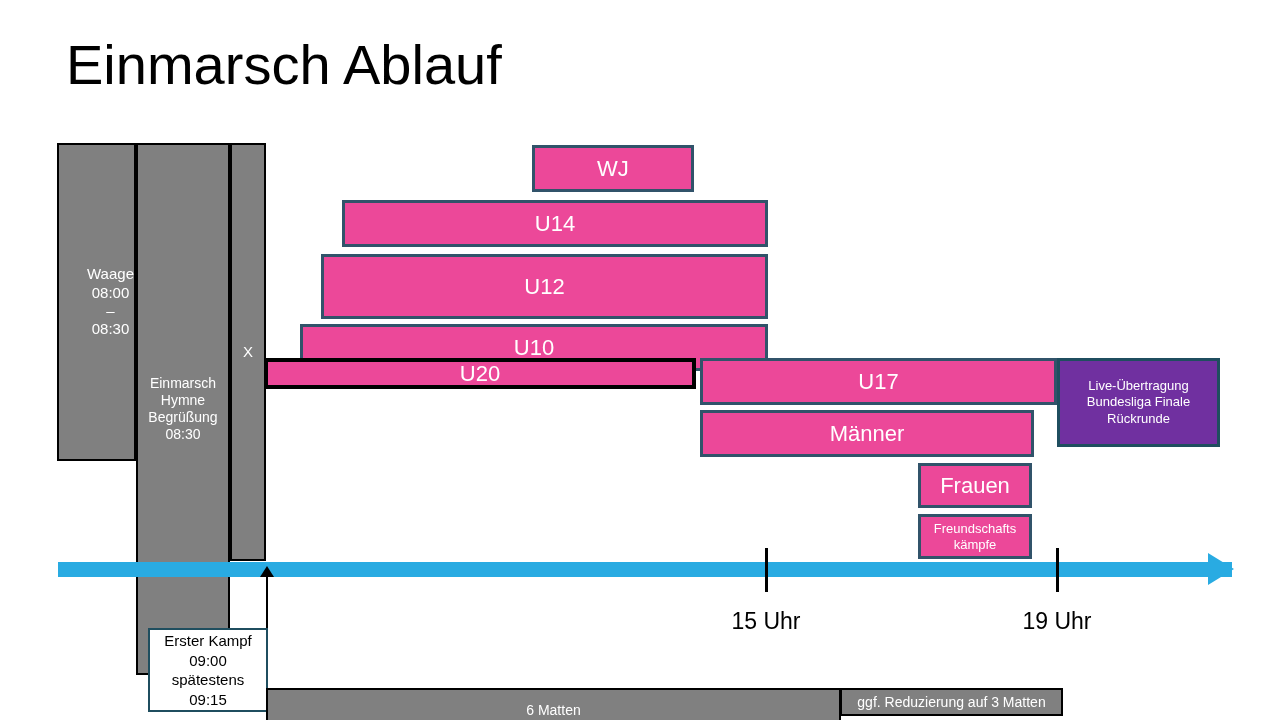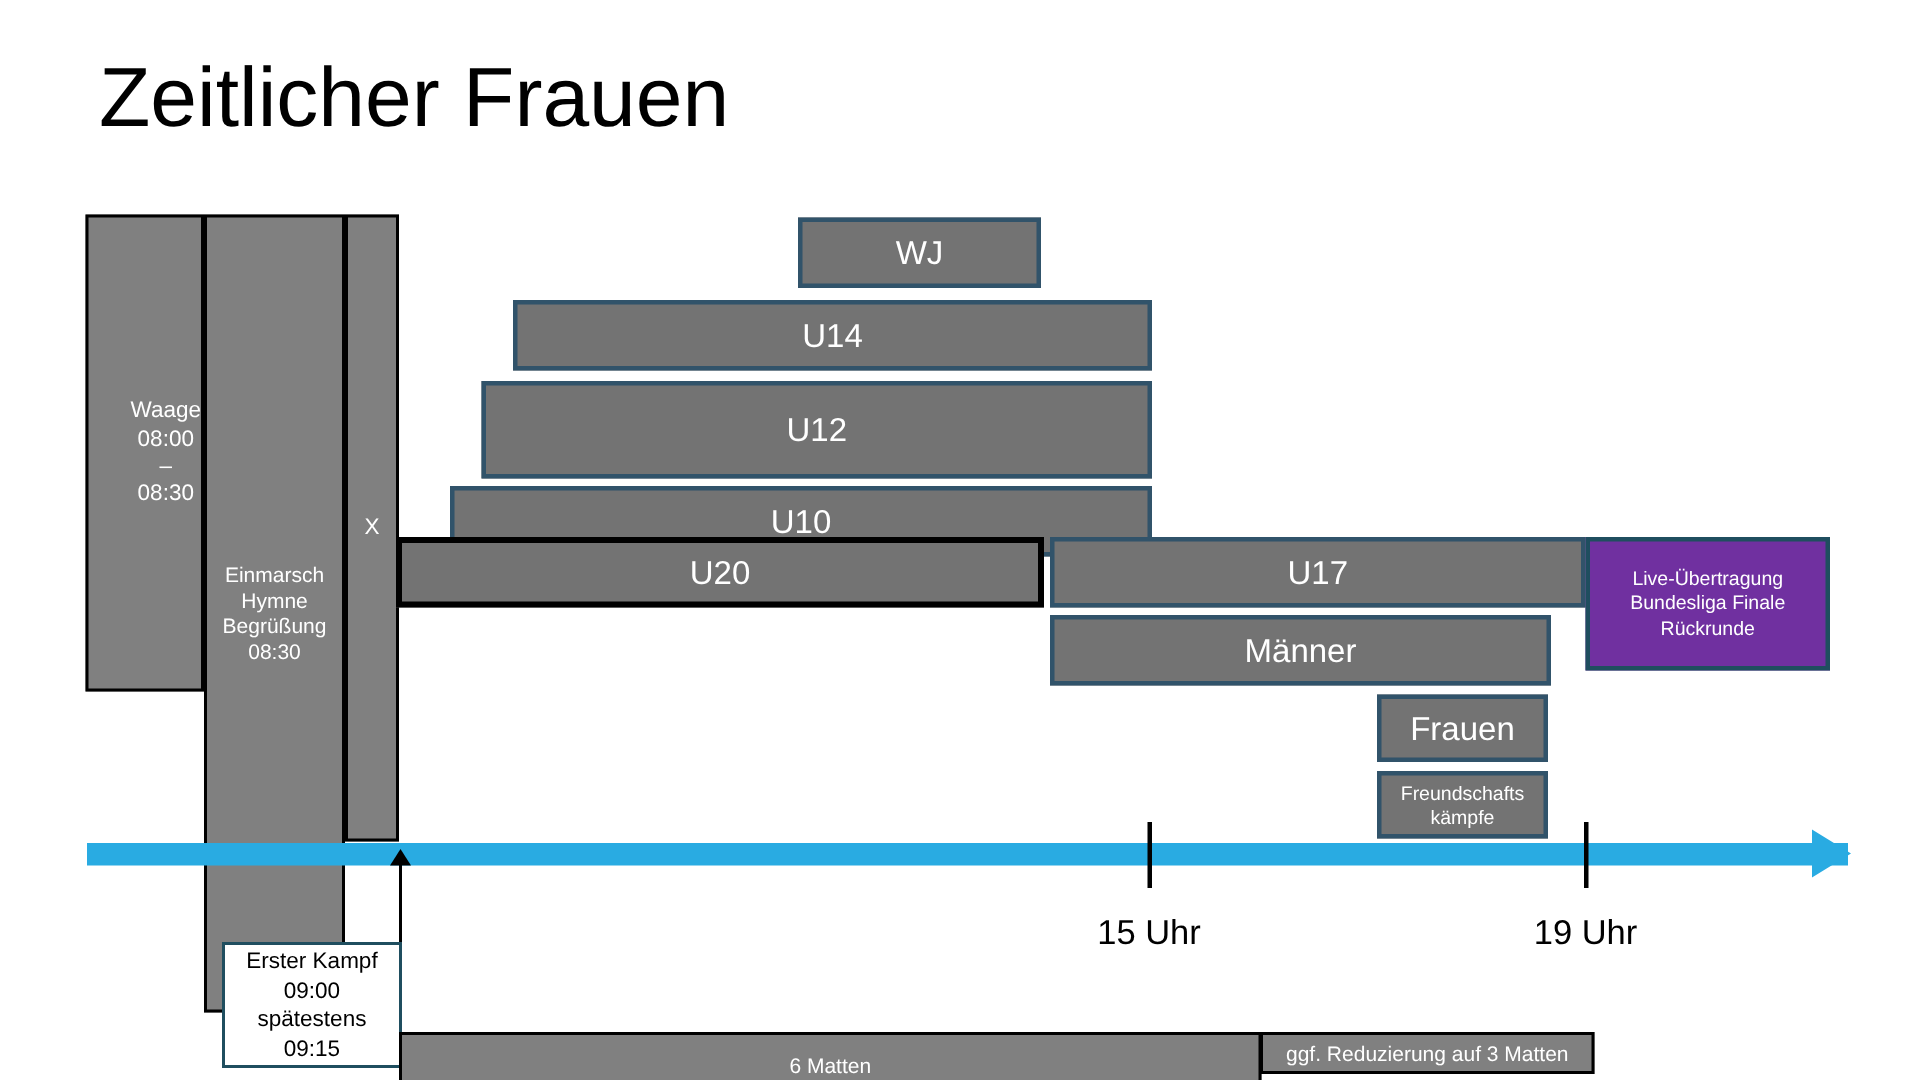--- a/index.html
+++ b/index.html
@@ -44,21 +44,21 @@
     justify-content: center;
     text-align: center;
     line-height: 1.22;
   }
   .gray-col .lbl { display: block; white-space: pre-line; }
 
   
   .bar {
     position: absolute;
     box-sizing: border-box;
-    background: #737373;
+    background: #ec4899;
     border: 3px solid #31536a;
     color: #ffffff;
     display: flex;
     align-items: center;
     justify-content: center;
     text-align: center;
     line-height: 1.18;
     white-space: pre-line;
   }
   .bar.black-edge {
@@ -164,21 +164,21 @@
     justify-content: center;
     text-align: center;
     white-space: nowrap;
   }
 </style>
 </head>
 <body>
 
 <div id="slide">
 
-  <div id="title">Zeitlicher Frauen</div>
+  <div id="title">Einmarsch Ablauf</div>
 
   <div class="gray-col" style="left:57px; top:143px; width:79px; height:318px; font-size:15px;justify-content:flex-end;">
     <span class="lbl">Waage
 08:00
 –
 08:30</span>
   </div>
 
   <div class="gray-col" style="left:136px; top:143px; width:94px; height:532px; font-size:14px;">
     <span class="lbl">Einmarsch
@@ -192,21 +192,21 @@
   </div>
 
   <div class="bar" style="left:532px; top:145px; width:162px; height:47px; font-size:22px;">WJ</div>
 
   <div class="bar" style="left:342px; top:200px; width:426px; height:47px; font-size:22px;">U14</div>
 
   <div class="bar" style="left:321px; top:254px; width:447px; height:65px; font-size:22px;">U12</div>
 
   <div class="bar" style="left:300px; top:324px; width:468px; height:47px; font-size:22px;">U10</div>
 
-  <div class="bar black-edge" style="left:264px; top:358px; width:432px; height:47px; font-size:22px;">U20</div>
+  <div class="bar black-edge" style="left:264px; top:358px; width:432px; height:31px; font-size:22px;">U20</div>
 
   <div class="bar" style="left:700px; top:358px; width:357px; height:47px; font-size:22px;">U17</div>
 
   <div class="bar" style="left:700px; top:410px; width:334px; height:47px; font-size:22px;">Männer</div>
 
   <div class="bar" style="left:918px; top:463px; width:114px; height:45px; font-size:22px;">Frauen</div>
 
   <div class="bar" style="left:918px; top:514px; width:114px; height:45px; font-size:13px;">Freundschafts
 kämpfe</div>
 

